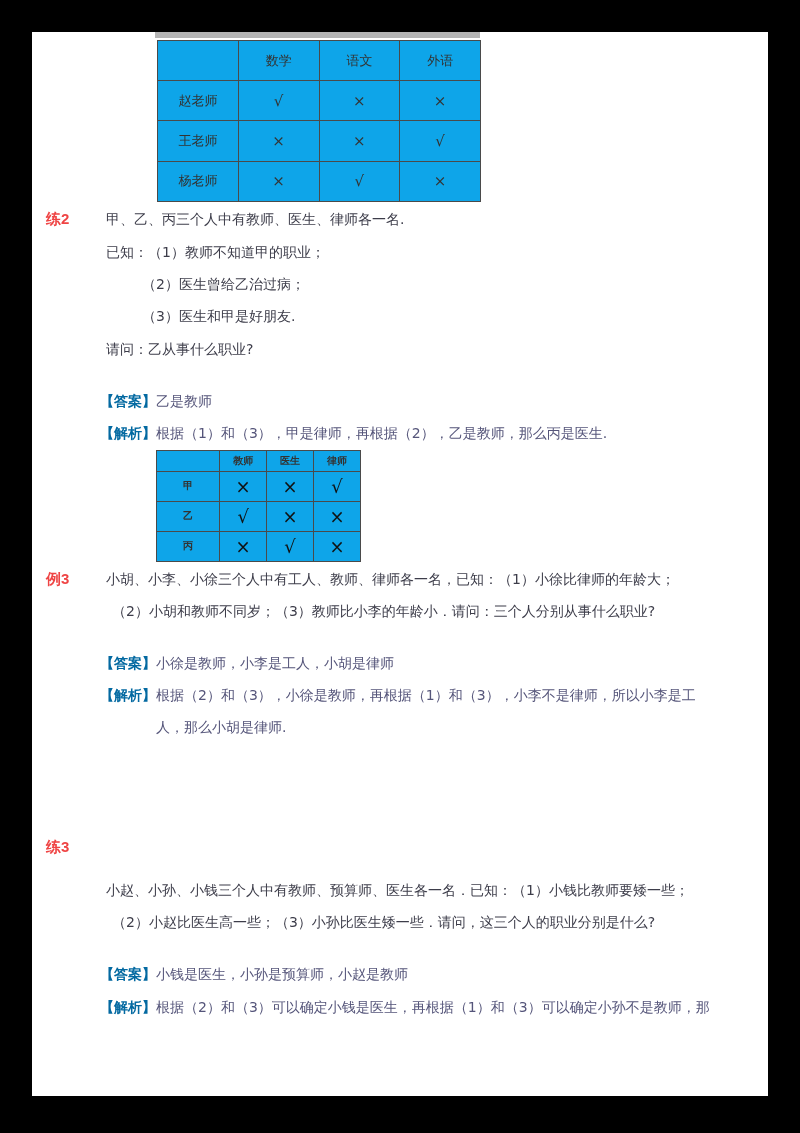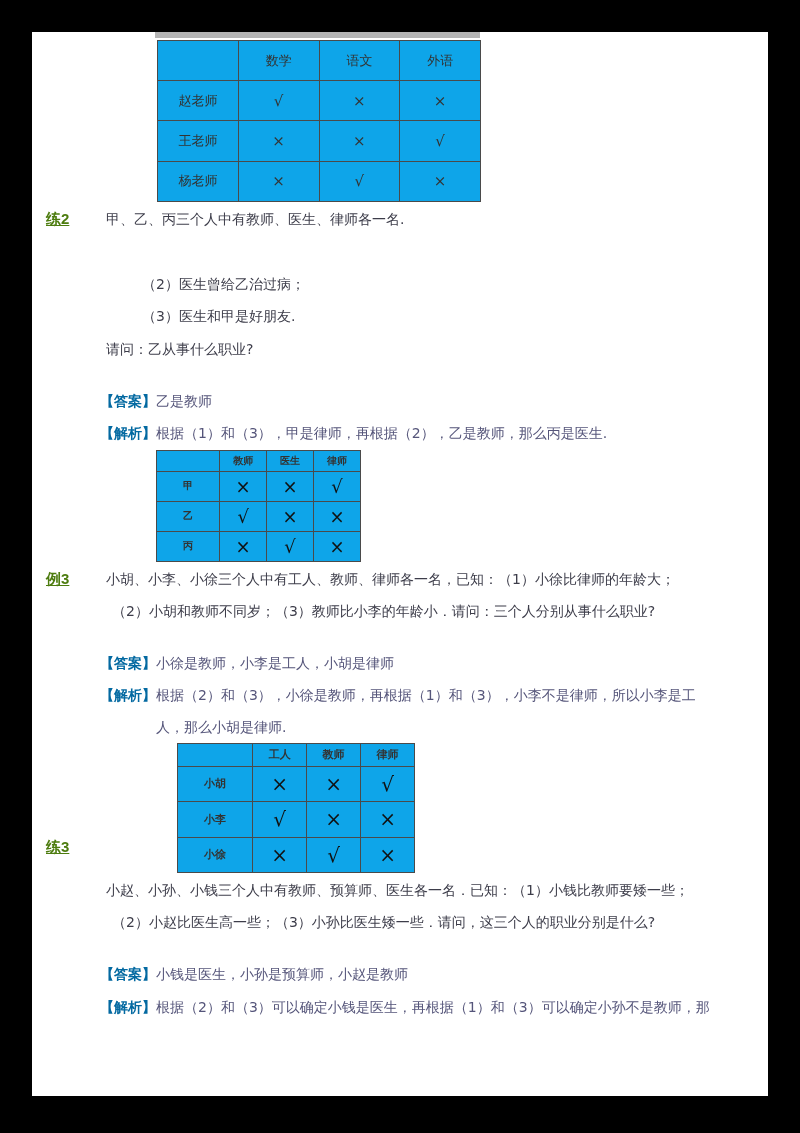--- a/index.html
+++ b/index.html
@@ -47,23 +47,22 @@
   .grid1 td.mark { font-size: 15px; color: #333; }
   .grid2 td { font-size: 10px; font-weight: bold; }
   .grid2 td.mark { font-size: 18px; font-weight: normal; color: #111; }
   .grid3 td { font-size: 11px; font-weight: bold; }
   .grid3 td.mark { font-size: 20px; font-weight: normal; color: #111; }
 
   .label {
     position: absolute;
     font-weight: bold;
     font-size: 15px;
-    color: #4d7c0f;
+    color: #ef4444;
     font-family: "Liberation Sans", "DejaVu Sans", sans-serif;
-    text-decoration: underline;
   }
   .text {
     position: absolute;
     font-size: 14px;
     color: #3d3d4a;
     white-space: nowrap;
     font-family: "DejaVu Sans", "Liberation Sans", sans-serif;
   }
   .tag {
     font-weight: bold;
@@ -104,20 +103,21 @@
       <td>杨老师</td>
       <td class="mark">×</td>
       <td class="mark">√</td>
       <td class="mark">×</td>
     </tr>
   </tbody>
     </table>
 
   <div class="label" style="left:14px; top:178px;">练2</div>
   <div class="text" style="left:74px; top:179px;">甲、乙、丙三个人中有教师、医生、律师各一名.</div>
+  <div class="text" style="left:74px; top:212px;">已知：（1）教师不知道甲的职业；</div>
   <div class="text" style="left:110px; top:244px;">（2）医生曾给乙治过病；</div>
   <div class="text" style="left:110px; top:276px;">（3）医生和甲是好朋友.</div>
   <div class="text" style="left:74px; top:309px;">请问：乙从事什么职业?</div>
 
   <div class="text" style="left:68px; top:361px;">
     <span class="tag">【答案】</span><span class="ans">乙是教师</span>
   </div>
   <div class="text" style="left:68px; top:393px;">
     <span class="tag">【解析】</span><span class="ans">根据（1）和（3），甲是律师，再根据（2），乙是教师，那么丙是医生.</span>
   </div>
@@ -156,48 +156,20 @@
   <div class="text" style="left:80px; top:571px;">（2）小胡和教师不同岁；（3）教师比小李的年龄小．请问：三个人分别从事什么职业?</div>
 
   <div class="text" style="left:68px; top:623px;">
     <span class="tag">【答案】</span><span class="ans">小徐是教师，小李是工人，小胡是律师</span>
   </div>
   <div class="text" style="left:68px; top:655px;">
     <span class="tag">【解析】</span><span class="ans">根据（2）和（3），小徐是教师，再根据（1）和（3），小李不是律师，所以小李是工</span>
   </div>
   <div class="text ans" style="left:124px; top:687px;">人，那么小胡是律师.</div>
 
-  <table class="grid grid3" style="left:145px; top:711px; width:238px; height:130px;">
-    <tbody>
-        <tr>
-      <td style="width:76px;"></td>
-      <td style="width:54px;">工人</td>
-      <td style="width:54px;">教师</td>
-      <td style="width:54px;">律师</td>
-    </tr>
-    <tr>
-      <td>小胡</td>
-      <td class="mark">×</td>
-      <td class="mark">×</td>
-      <td class="mark">√</td>
-    </tr>
-    <tr>
-      <td>小李</td>
-      <td class="mark">√</td>
-      <td class="mark">×</td>
-      <td class="mark">×</td>
-    </tr>
-    <tr>
-      <td>小徐</td>
-      <td class="mark">×</td>
-      <td class="mark">√</td>
-      <td class="mark">×</td>
-    </tr>
-  </tbody>
-    </table>
 
   <div class="label" style="left:14px; top:806px;">练3</div>
   <div class="text" style="left:74px; top:850px;">小赵、小孙、小钱三个人中有教师、预算师、医生各一名．已知：（1）小钱比教师要矮一些；</div>
   <div class="text" style="left:80px; top:882px;">（2）小赵比医生高一些；（3）小孙比医生矮一些．请问，这三个人的职业分别是什么?</div>
 
   <div class="text" style="left:68px; top:934px;">
     <span class="tag">【答案】</span><span class="ans">小钱是医生，小孙是预算师，小赵是教师</span>
   </div>
   <div class="text" style="left:68px; top:967px;">
     <span class="tag">【解析】</span><span class="ans">根据（2）和（3）可以确定小钱是医生，再根据（1）和（3）可以确定小孙不是教师，那</span>

